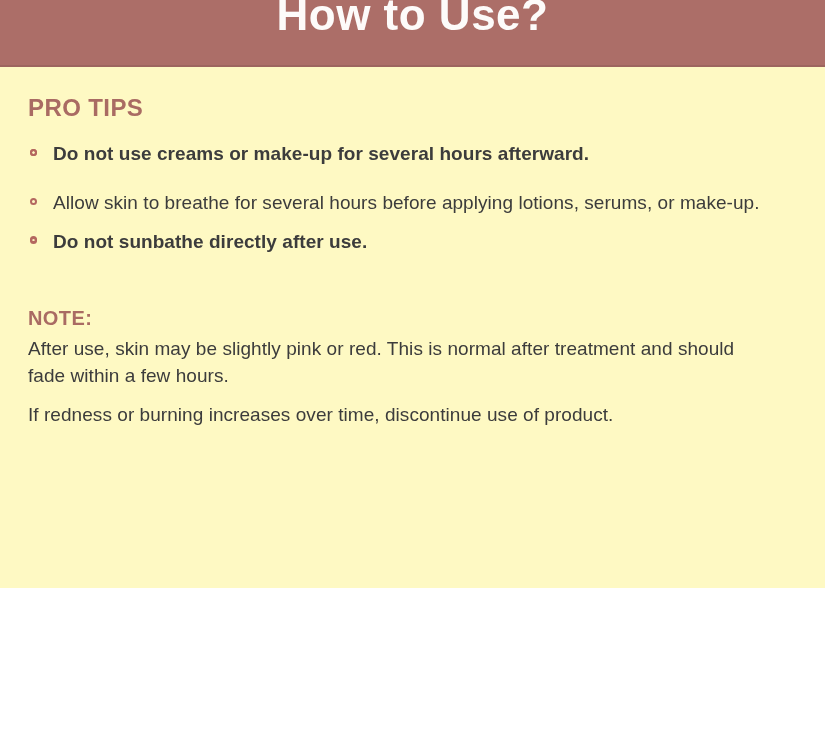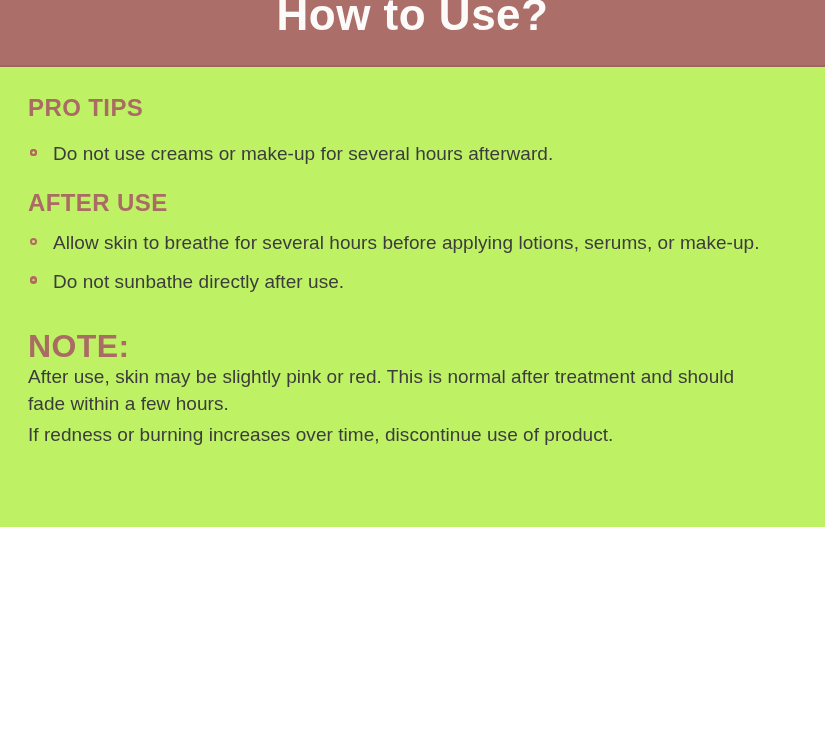--- a/index.html
+++ b/index.html
@@ -10,22 +10,22 @@
     width: 825px;
     height: 738px;
     background: #ffffff;
     font-family: "Liberation Sans", sans-serif;
     overflow: hidden;
   }
 
   .page {
     position: relative;
     width: 825px;
-    height: 527px;
-    background: #bef264;
+    height: 588px;
+    background: #fef9c3;
   }
 
   
   .banner {
     position: relative;
     width: 825px;
     height: 67px;
     background: #ac6e68;
     border-bottom: 2px solid #9d655f;
     box-sizing: border-box;
@@ -76,56 +76,56 @@
   .bullet-item {
     position: relative;
     padding-left: 25px;
     margin-bottom: 18px;
     color: #3c3c3c;
     font-family: "Liberation Sans", sans-serif;
     font-size: 19px;
     line-height: 27px;
     letter-spacing: 0.05px;
   }
-  .bullet-item:last-child { margin-bottom: 0; }
+  .bullet-item:last-child { margin-bottom: 0; font-weight: bold; }
 
   .bullet-marker {
     position: absolute;
     left: 2px;
     top: 9px;
     width: 7px;
     height: 7px;
     border: 2.5px solid #b4685f;
     border-radius: 50%;
     box-sizing: border-box;
   }
 
   .section-after-use .bullet-item { margin-bottom: 12px; }
   .section-after-use .bullet-list .bullet-item:first-child { margin-bottom: 11px; }
 
   .note-heading {
     color: #a96b63;
     font-family: "Liberation Sans", sans-serif;
-    font-size: 32px;
+    font-size: 20px;
     font-weight: 700;
     letter-spacing: 0.4px;
     line-height: 28px;
-    margin: 4px 0 3px 0;
+    margin: 16px 0 3px 0;
   }
   .note-paragraph {
     color: #3c3c3c;
     font-family: "Liberation Sans", sans-serif;
     font-size: 19px;
     line-height: 27px;
     letter-spacing: 0.05px;
     margin: 0;
     max-width: 712px;
   }
   .note-paragraph-second {
-    margin-top: 4px;
+    margin-top: 12px;
   }
 </style>
 </head>
 <body>
 
 <div class="page">
 
   <div class="banner">
     <div class="banner-title">How to Use?</div>
   </div>
@@ -139,21 +139,20 @@
           <span class="bullet-marker"></span>
         </li>
         <li class="bullet-item">
           <span class="bullet-marker"></span>
           <span>Do not use creams or make-up for several hours afterward.</span>
         </li>
       </ul>
     </div>
 
     <div class="section section-after-use">
-      <div class="section-heading">AFTER USE</div>
       <ul class="bullet-list">
         <li class="bullet-item">
           <span class="bullet-marker"></span>
           <span>Allow skin to breathe for several hours before applying lotions, serums, or make-up.</span>
         </li>
         <li class="bullet-item">
           <span class="bullet-marker"></span>
         </li>
         <li class="bullet-item">
           <span class="bullet-marker"></span>

